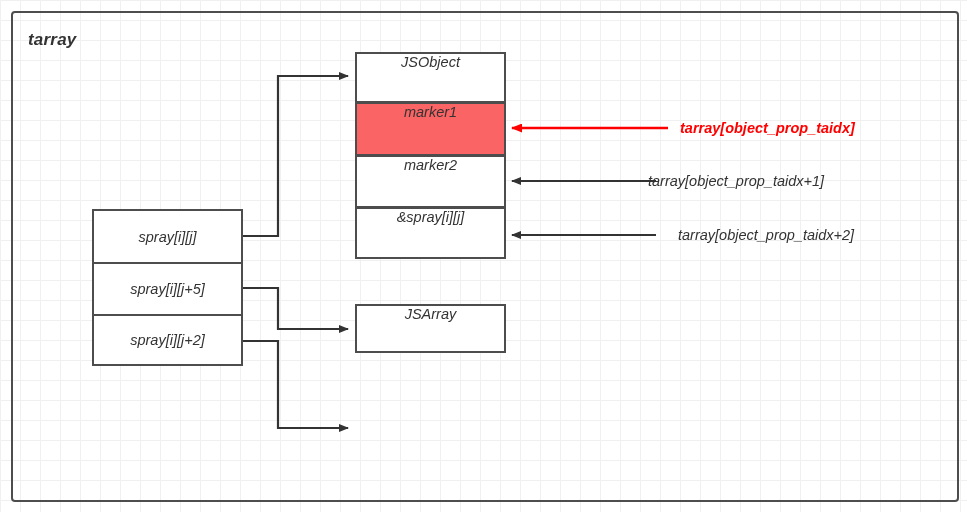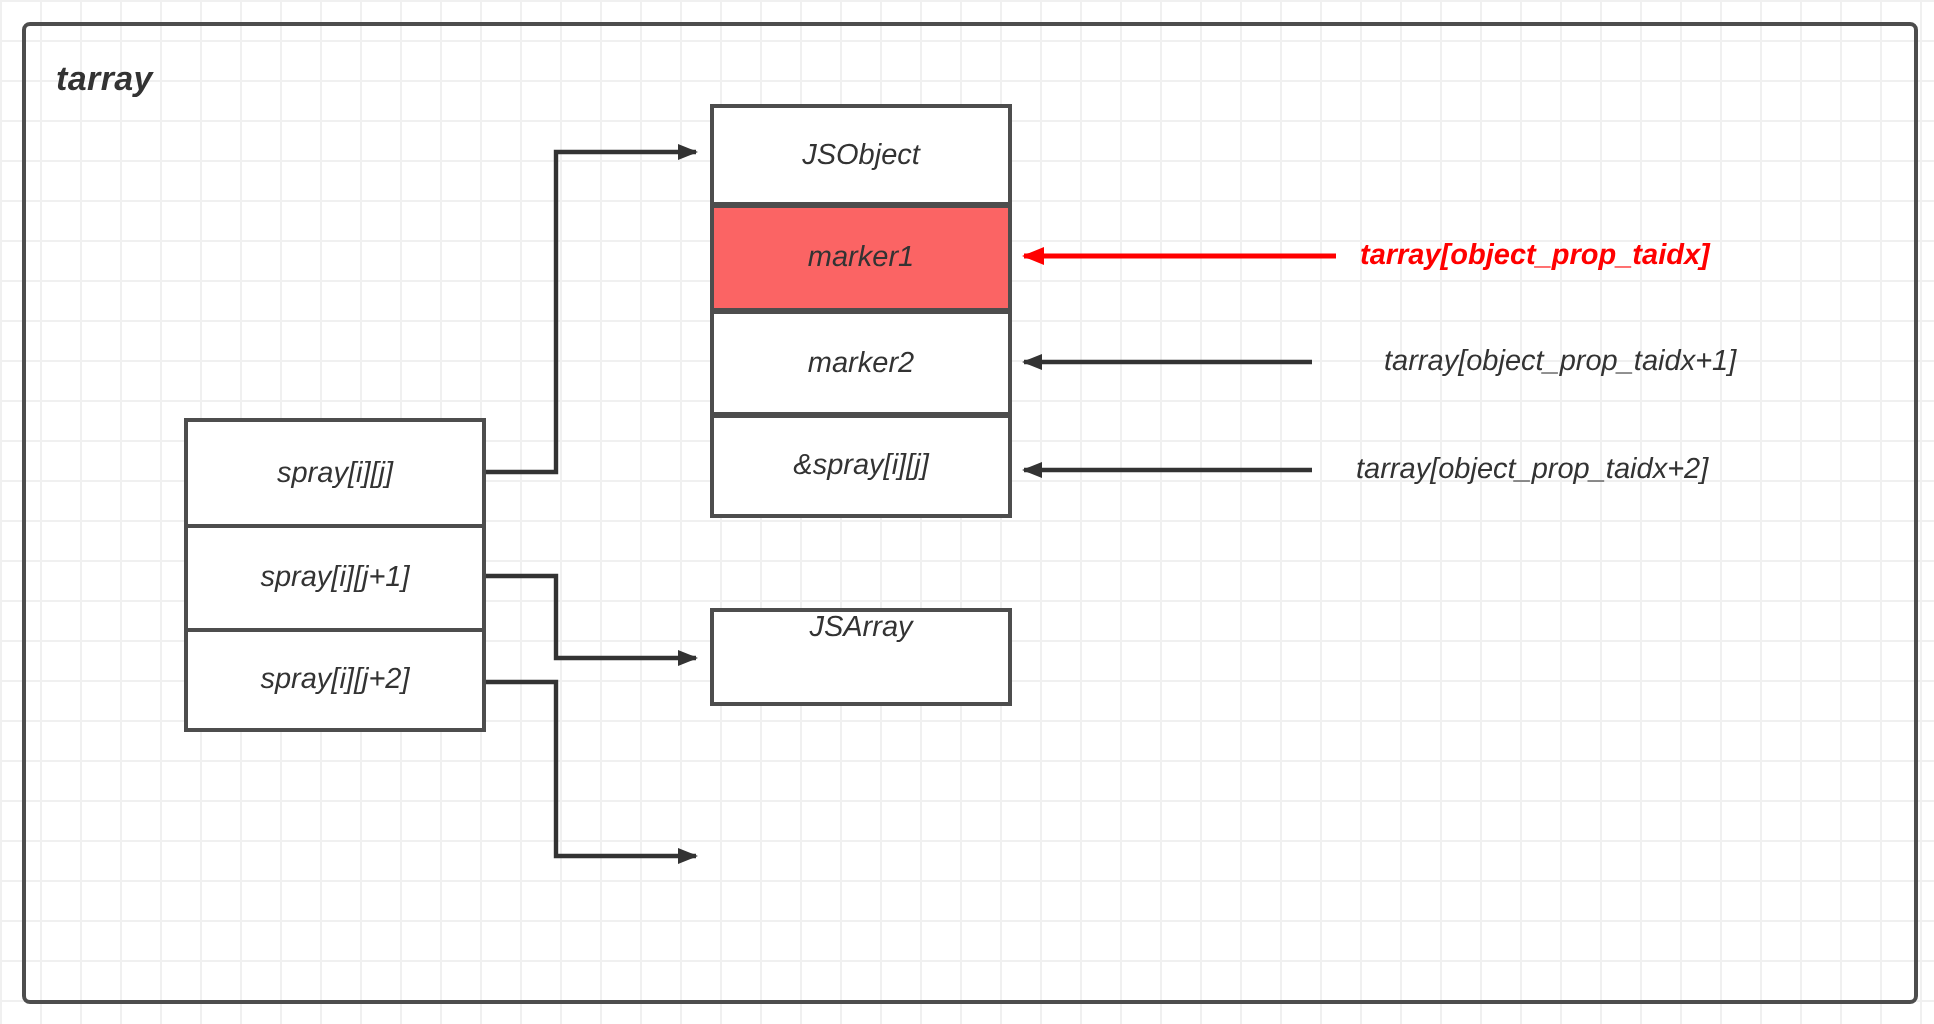--- a/index.html
+++ b/index.html
@@ -66,21 +66,20 @@
     box-sizing: border-box;
   }
   .stack .cell {
     position: absolute;
     left: 0;
     width: 151px;
     box-sizing: border-box;
     border: 2px solid #4d4d4d;
     background: #ffffff;
     display: flex;
-    align-items: center;
     justify-content: center;
     font-size: 14.5px;
     color: #333333;
   }
   .stack .cell.c0 { top: 0px;   height: 51px; }
   .stack .cell.c1 { top: 50px;  height: 54px; }
   .stack .cell.c2 { top: 103px; height: 53px; }
   .stack .cell.c3 { top: 155px; height: 52px; }
   .stack .cell.highlight { background: #fb6464; }
 
@@ -188,29 +187,29 @@
     <div class="cell c3">
       <span>&amp;spray[i][j]</span>
     </div>
   </div>
 
   <div class="left-stack">
     <div class="cell l0">
       <span>spray[i][j]</span>
     </div>
     <div class="cell l1">
-      <span>spray[i][j+1]</span>
+      <span>spray[i][j+5]</span>
     </div>
     <div class="cell l2">
       <span>spray[i][j+2]</span>
     </div>
   </div>
 
   <div class="node-box box-jsarray">
     <span>JSArray</span>
   </div>
 
 
   <div class="ann-label red" style="left:680px; top:120px;">tarray[object_prop_taidx]</div>
-  <div class="ann-label" style="left:692px; top:173px;">tarray[object_prop_taidx+1]</div>
+  <div class="ann-label" style="left:648px; top:173px;">tarray[object_prop_taidx+1]</div>
   <div class="ann-label" style="left:678px; top:227px;text-align:center;">tarray[object_prop_taidx+2]</div>
 
 </div>
 
 </body></html>

